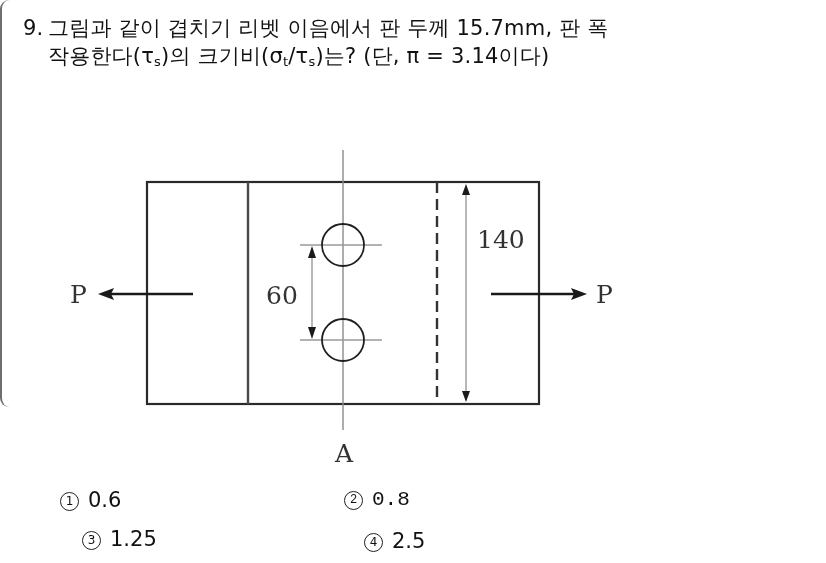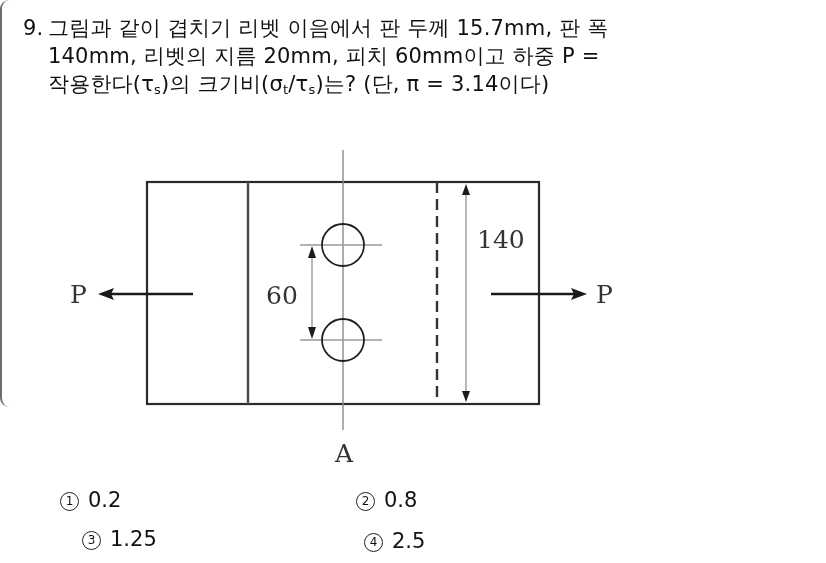--- a/index.html
+++ b/index.html
@@ -74,23 +74,20 @@
 </head>
 <body>
 
 <div class="page">
 
   <div class="question">
     <div class="q-line">
       <span class="q-num">9.</span><span>그림과 같이 겹치기 리벳 이음에서 판 두께 15.7mm, 판 폭</span>
     </div>
     <div class="q-line indent">
-      <span>140mm, 리벳의 지름 20mm, 피치 60mm이고 하중 P =</span>
-    </div>
-    <div class="q-line indent">
       <span>작용한다(τ</span><span class="sub">s</span><span>)의 크기비(σ</span><span class="sub">t</span><span>/τ</span><span class="sub">s</span><span>)는? (단, π = 3.14이다)</span>
     </div>
   </div>
 
   <svg class="diagram" viewBox="0 0 826 563" width="826" height="563">
     <defs>
       <marker id="arrowHead" markerWidth="10" markerHeight="8" refX="9" refY="4" orient="auto" markerUnits="userSpaceOnUse">
         <path d="M0,0 L10,4 L0,8 z" fill="#1a1a1a"></path>
       </marker>
       <marker id="dimHead" markerWidth="8" markerHeight="8" refX="7" refY="4" orient="auto" markerUnits="userSpaceOnUse">
@@ -128,23 +125,23 @@
 
     <line x1="489" y1="294" x2="572" y2="294" stroke="#1a1a1a" stroke-width="2.4"></line>
     <path d="M585,294 L569,288 L572,294 L569,300 z" fill="#1a1a1a"></path>
     <text x="594" y="303" font-size="25">P</text>
 
     <text x="333" y="462" font-size="25">A</text>
   </svg>
 
   <div class="choices">
     <div class="choice" style="left:0; top:0;">
-      <span class="mark">1</span><span>0.2</span>
+      <span class="mark">1</span><span>0.6</span>
     </div>
-    <div class="choice" style="left:296px; top:0;">
+    <div class="choice" style="left:284px; top:0;font-family:Liberation Mono, monospace;">
       <span class="mark">2</span><span>0.8</span>
     </div>
     <div class="choice" style="left:0; top:39px;margin-left:22px;">
       <span class="mark">3</span><span>1.25</span>
     </div>
     <div class="choice" style="left:296px; top:41px;margin-left:8px;">
       <span class="mark">4</span><span>2.5</span>
     </div>
   </div>
 

